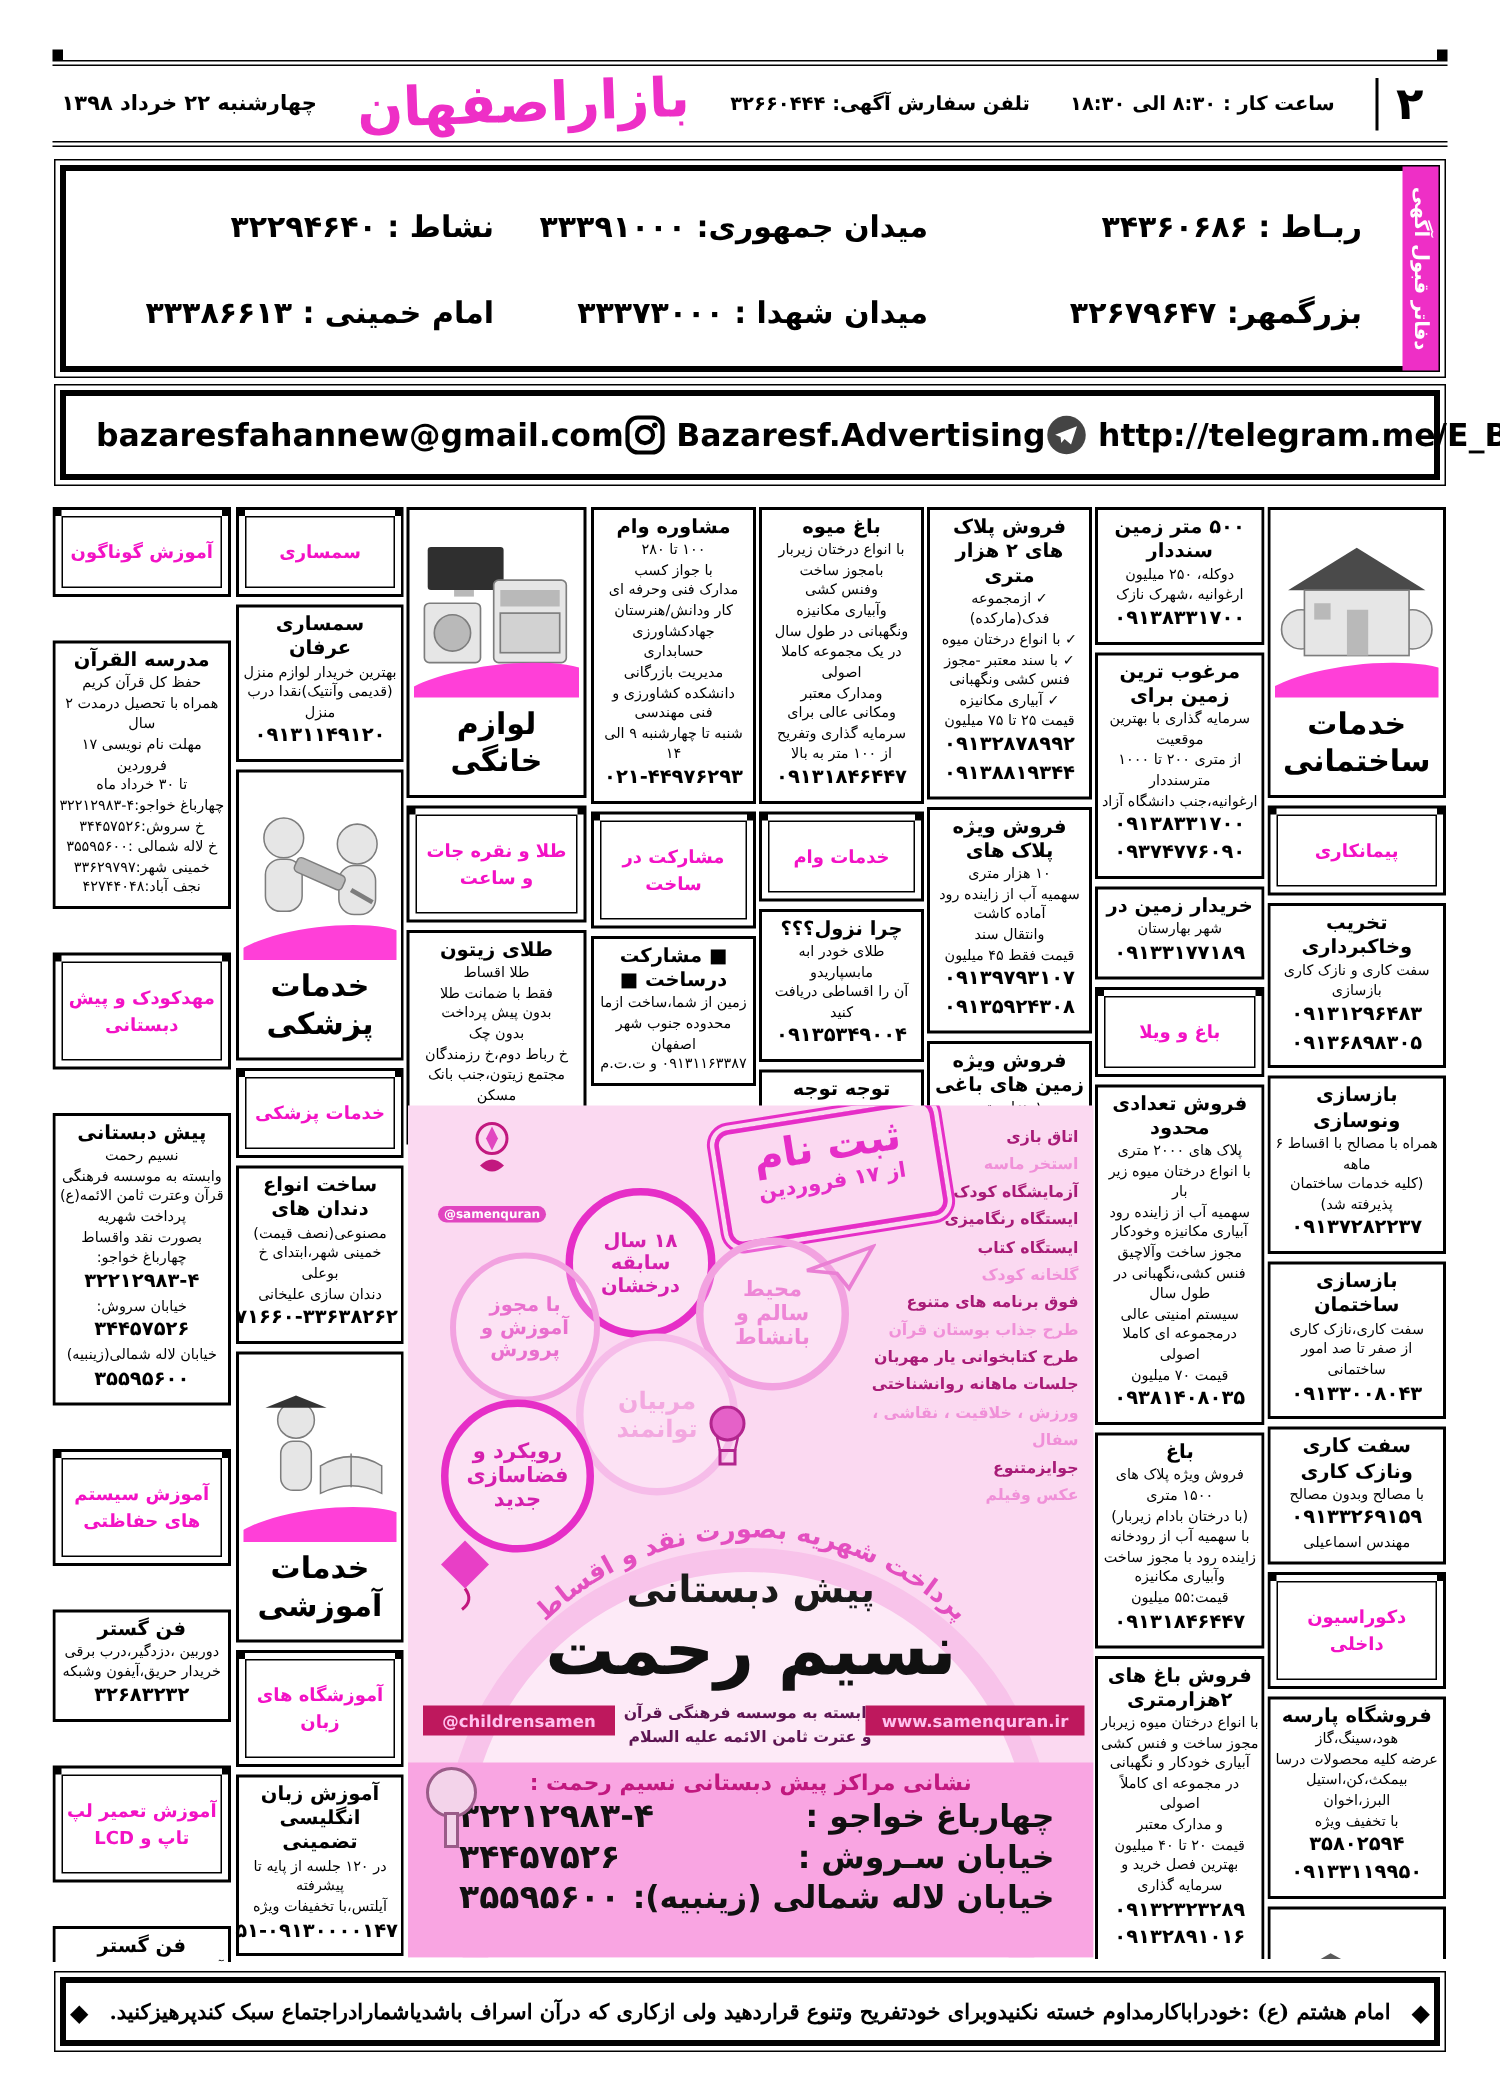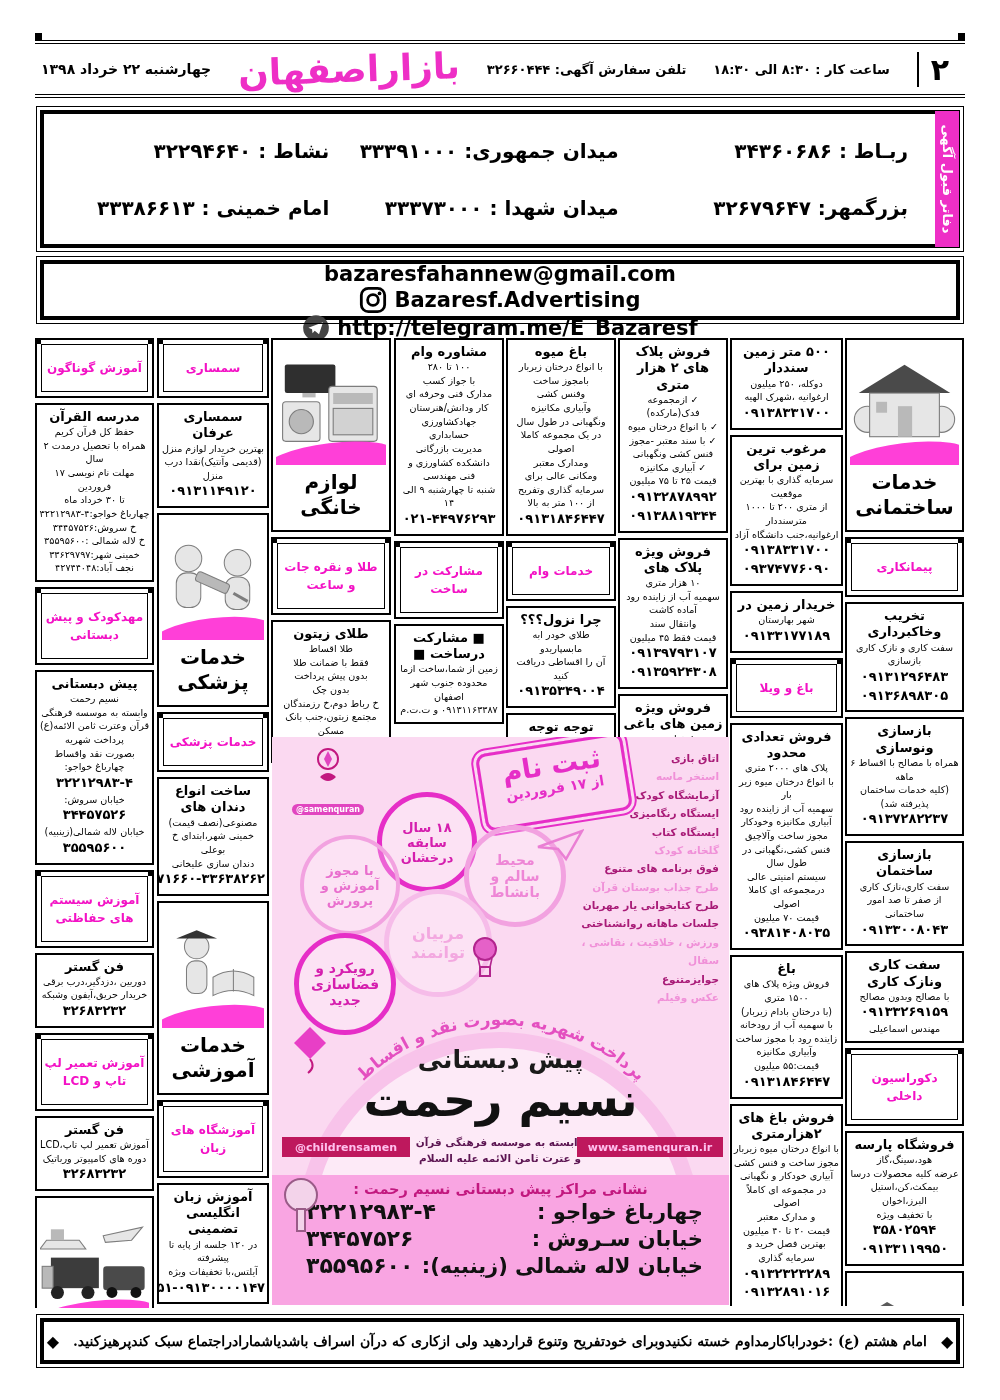--- a/index.html
+++ b/index.html
@@ -28,26 +28,26 @@
     color:#fff; font-weight:bold; font-size:13px; overflow:hidden;
   }
   .dir-side span{ position:absolute; top:50%; left:50%; transform:translate(-50%,-50%) rotate(90deg); white-space:nowrap; }
   .dir-grid{
     position:absolute; inset:10px 36px 10px 12px; display:grid;
     grid-template-columns:1fr 1fr 1fr; grid-template-rows:1fr 1fr; align-items:center;
   }
   .dir-cell{ font-size:20px; font-weight:bold; text-align:right; padding-right:14px; white-space:nowrap; }
   
   .contactbar{ position:absolute; left:40px; right:40px; top:260px; height:60px;
-    display:flex; direction:ltr; align-items:center; justify-content:space-between; padding:0 22px;flex-direction:column; }
+    display:flex; direction:ltr; align-items:center; justify-content:space-between; padding:0 22px; }
   .contact-item{ font-size:21px; font-weight:bold; direction:ltr; display:flex; align-items:center; gap:7px; }
   .cicon{ width:28px; height:28px; flex:0 0 auto; }
   
   .col{ position:absolute; top:338px; display:flex; flex-direction:column; }
-  .c0{ left:35px;  width:119px; height:970px; overflow:hidden; }
+  .c0{ left:35px;  width:119px; height:970px; overflow:hidden;gap:24px; }
   .c1{ left:157px; width:112px; height:970px; overflow:hidden; }
   .c2{ left:271px; width:120px; }
   .c3{ left:394px; width:110px; }
   .c4{ left:506px; width:110px; }
   .c5{ left:618px; width:110px; }
   .c6{ left:730px; width:113px; height:968px; overflow:hidden; }
   .c7{ left:845px; width:119px; height:968px; overflow:hidden; }
   .ad{ border:2px solid #000; background:#fff; margin-bottom:5px; padding:4px 2px 5px; text-align:center; }
   .adt{ font-weight:bold; font-size:13px; line-height:1.25; }
   .ln{ font-size:9.6px; line-height:1.42; }
@@ -403,21 +403,21 @@
       <div class="ln">با انتقال سند</div>
       <div class="ln">قیمت ۴۰ میلیون</div>
       <div class="ph">۰۹۱۳۲۸۹۱۰۱۶</div>
       <div class="ph">۰۹۱۳۲۳۲۳۲۸۹</div>
     </div>
   </div>
 <div class="col c6">
     <div class="ad">
       <div class="adt">۵۰۰ متر زمین سنددار</div>
       <div class="ln">دوکله، ۲۵۰ میلیون</div>
-      <div class="ln">ارغوانیه ،شهرک الهیه</div>
+      <div class="ln">ارغوانیه ،شهرک نازک</div>
       <div class="ph">۰۹۱۳۸۳۳۱۷۰۰</div>
     </div>
     <div class="ad">
       <div class="adt">مرغوب ترین زمین برای</div>
       <div class="ln">سرمایه گذاری با بهترین موقعیت</div>
       <div class="ln">از متری ۲۰۰ تا ۱۰۰۰ مترسنددار</div>
       <div class="ln">ارغوانیه،جنب دانشگاه آزاد</div>
       <div class="ph">۰۹۱۳۸۳۳۱۷۰۰</div>
       <div class="ph">۰۹۳۷۴۷۷۶۰۹۰</div>
     </div>

